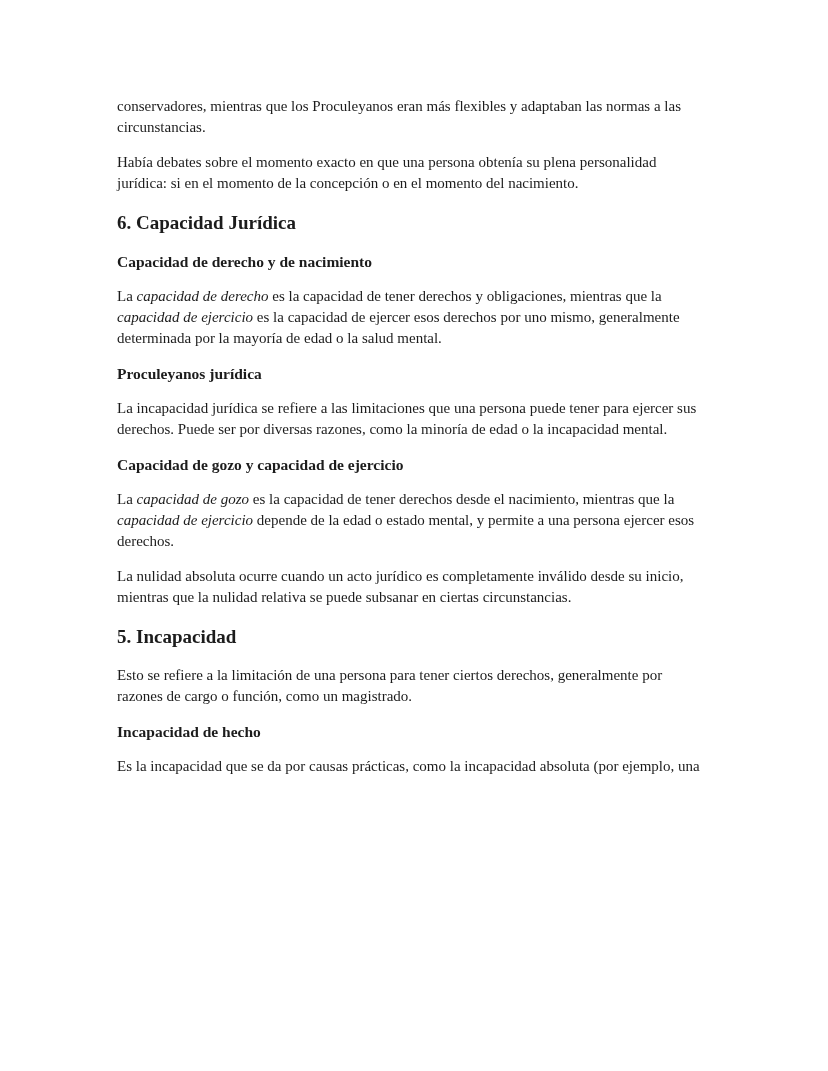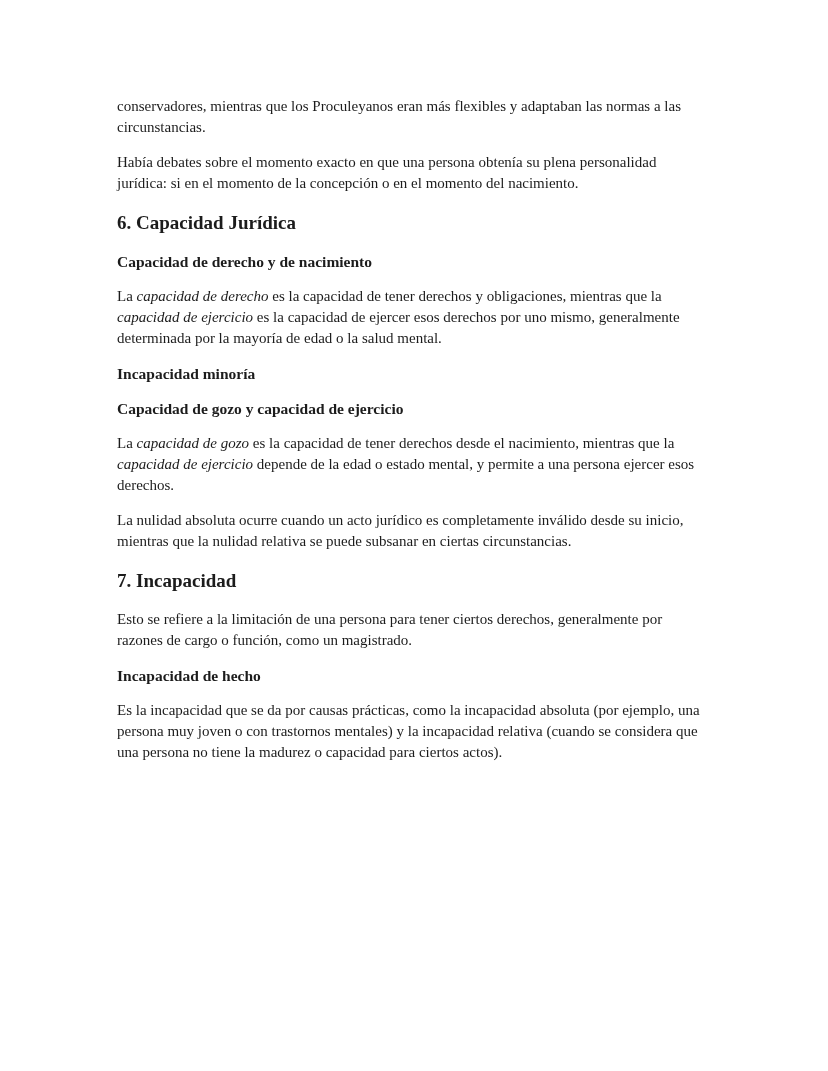--- a/index.html
+++ b/index.html
@@ -49,31 +49,32 @@
 
 
   <p>Había debates sobre el momento exacto en que una persona obtenía su plena personalidad jurídica: si en el momento de la concepción o en el momento del nacimiento.</p>
 
   <h2 class="section-heading">6. Capacidad Jurídica</h2>
 
   <h3 class="sub-heading">Capacidad de derecho y de nacimiento</h3>
 
   <p><span>La </span><em class="italic-term">capacidad de derecho</em><span> es la capacidad de tener derechos y obligaciones, mientras que la </span><em class="italic-term">capacidad de ejercicio</em><span> es la capacidad de ejercer esos derechos por uno mismo, generalmente determinada por la mayoría de edad o la salud mental.</span></p>
 
-  <h3 class="sub-heading">Incapacidad minoría</h3>
+  <h3 class="sub-heading">Proculeyanos jurídica</h3>
 
+  <p>La incapacidad jurídica se refiere a las limitaciones que una persona puede tener para ejercer sus derechos. Puede ser por diversas razones, como la minoría de edad o la incapacidad mental.</p>
 
   <h3 class="sub-heading">Capacidad de gozo y capacidad de ejercicio</h3>
 
   <p><span>La </span><em class="italic-term">capacidad de gozo</em><span> es la capacidad de tener derechos desde el nacimiento, mientras que la </span><em class="italic-term">capacidad de ejercicio</em><span> depende de la edad o estado mental, y permite a una persona ejercer esos derechos.</span></p>
 
 
   <p>La nulidad absoluta ocurre cuando un acto jurídico es completamente inválido desde su inicio, mientras que la nulidad relativa se puede subsanar en ciertas circunstancias.</p>
 
-  <h2 class="section-heading">7. Incapacidad</h2>
+  <h2 class="section-heading">5. Incapacidad</h2>
 
 
   <p>Esto se refiere a la limitación de una persona para tener ciertos derechos, generalmente por razones de cargo o función, como un magistrado.</p>
 
   <h3 class="sub-heading">Incapacidad de hecho</h3>
 
   <p>Es la incapacidad que se da por causas prácticas, como la incapacidad absoluta (por ejemplo, una persona muy joven o con trastornos mentales) y la incapacidad relativa (cuando se considera que una persona no tiene la madurez o capacidad para ciertos actos).</p>
 
 </div>
 

